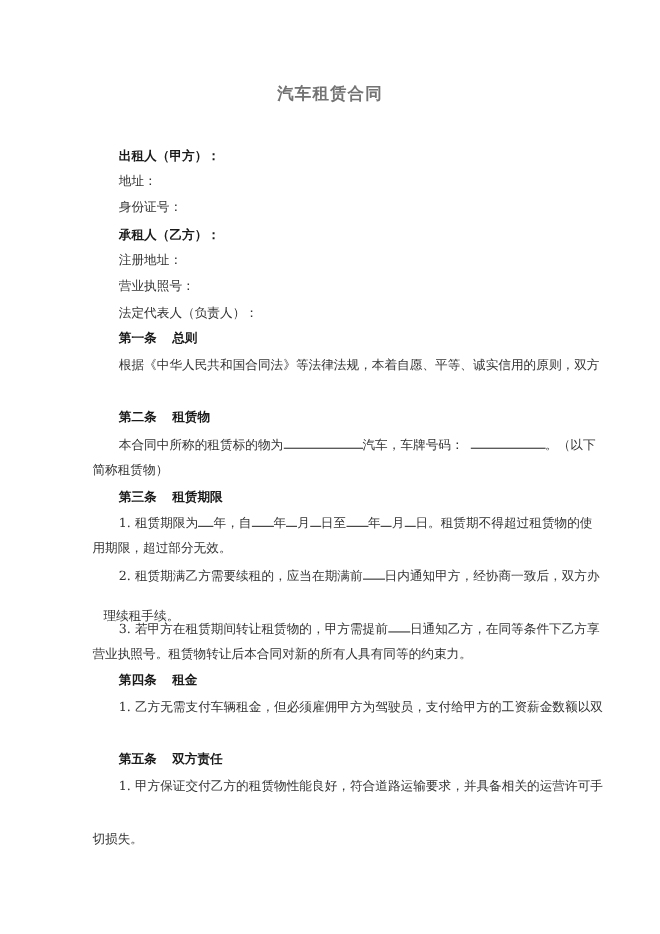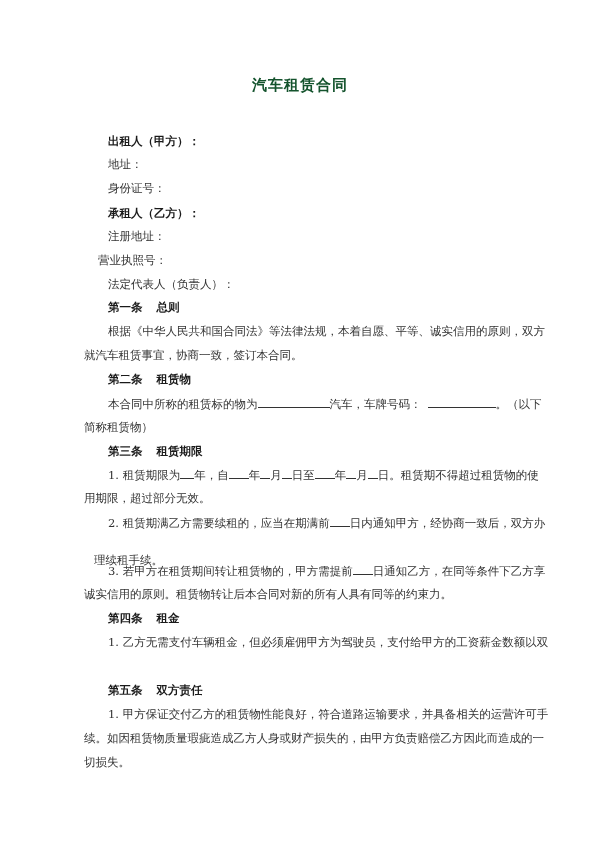--- a/index.html
+++ b/index.html
@@ -1,46 +1,45 @@
 <!DOCTYPE html>
 <html><head>
 <meta charset="utf-8">
 <style>
   html, body { margin: 0; padding: 0; background: #ffffff; }
   body { width: 600px; height: 849px; position: relative; overflow: hidden;
          font-family: "DejaVu Serif", "Liberation Serif", serif; color: #2a2a2a; }
   .page { position: absolute; left: 0; top: 0; width: 600px; height: 849px; }
   .title { position: absolute; top: 76px; left: 0; width: 600px; text-align: center;
-           font-size: 15px; font-weight: bold; color: #14532d; letter-spacing: 1px; }
+           font-size: 15px; font-weight: bold; color: #737373; letter-spacing: 1px; }
   .line { position: absolute; font-size: 11.5px; white-space: nowrap; line-height: 14px; color: #333; text-align: center; }
   .b { font-weight: bold; color: #1a1a1a; }
   .blank { display: inline-block; border-bottom: 1px solid #333; height: 11px; vertical-align: baseline; }
   .gap { display: inline-block; width: 14px; }
 </style>
 </head>
 <body>
 
 <div class="page">
 
   <div class="title">汽车租赁合同</div>
 
   <div class="line b" style="top:134px;left:108px;">出租人（甲方）：</div>
   <div class="line" style="top:157px;left:108px;">地址：</div>
   <div class="line" style="top:181px;left:108px;">身份证号：</div>
 
   <div class="line b" style="top:206px;left:108px;">承租人（乙方）：</div>
   <div class="line" style="top:229px;left:108px;">注册地址：</div>
-  <div class="line" style="top:253px;left:98px;">营业执照号：</div>
+  <div class="line" style="top:253px;left:108px;">营业执照号：</div>
   <div class="line" style="top:277px;left:108px;">法定代表人（负责人）：</div>
 
   <div class="line b" style="top:300px;left:108px;">
     <span>第一条</span><span class="gap"></span><span>总则</span>
   </div>
   <div class="line" style="top:324px;left:108px;">根据《中华人民共和国合同法》等法律法规，本着自愿、平等、诚实信用的原则，双方</div>
-  <div class="line" style="top:348px;left:84px;">就汽车租赁事宜，协商一致，签订本合同。</div>
 
   <div class="line b" style="top:372px;left:108px;">
     <span>第二条</span><span class="gap"></span><span>租赁物</span>
   </div>
   <div class="line" style="top:396px;left:108px;">
     <span>本合同中所称的租赁标的物为</span><span class="blank" style="width:72px"></span><span>汽车，车牌号码：</span><span class="blank" style="width:68px;margin-left:6px"></span><span>。（以下</span>
   </div>
   <div class="line" style="top:420px;left:84px;">简称租赁物）</div>
 
   <div class="line b" style="top:444px;left:108px;">
@@ -52,27 +51,26 @@
   <div class="line" style="top:491px;left:84px;">用期限，超过部分无效。</div>
 
   <div class="line" style="top:515px;left:108px;">
     <span>2. 租赁期满乙方需要续租的，应当在期满前</span><span class="blank" style="width:20px"></span><span>日内通知甲方，经协商一致后，双方办</span>
   </div>
   <div class="line" style="top:553px;left:84px;margin-left:10px;">理续租手续。</div>
 
   <div class="line" style="top:563px;left:108px;">
     <span>3. 若甲方在租赁期间转让租赁物的，甲方需提前</span><span class="blank" style="width:20px"></span><span>日通知乙方，在同等条件下乙方享</span>
   </div>
-  <div class="line" style="top:587px;left:84px;">诚实信用的原则。租赁物转让后本合同对新的所有人具有同等的约束力。</div>
+  <div class="line" style="top:587px;left:84px;">营业执照号。租赁物转让后本合同对新的所有人具有同等的约束力。</div>
 
   <div class="line b" style="top:611px;left:108px;">
     <span>第四条</span><span class="gap"></span><span>租金</span>
   </div>
   <div class="line" style="top:635px;left:108px;">1. 乙方无需支付车辆租金，但必须雇佣甲方为驾驶员，支付给甲方的工资薪金数额以双</div>
 
   <div class="line b" style="top:683px;left:108px;">
     <span>第五条</span><span class="gap"></span><span>双方责任</span>
   </div>
   <div class="line" style="top:707px;left:108px;">1. 甲方保证交付乙方的租赁物性能良好，符合道路运输要求，并具备相关的运营许可手</div>
-  <div class="line" style="top:731px;left:84px;">续。如因租赁物质量瑕疵造成乙方人身或财产损失的，由甲方负责赔偿乙方因此而造成的一</div>
   <div class="line" style="top:755px;left:84px;">切损失。</div>
 
 </div>
 
 </body></html>

